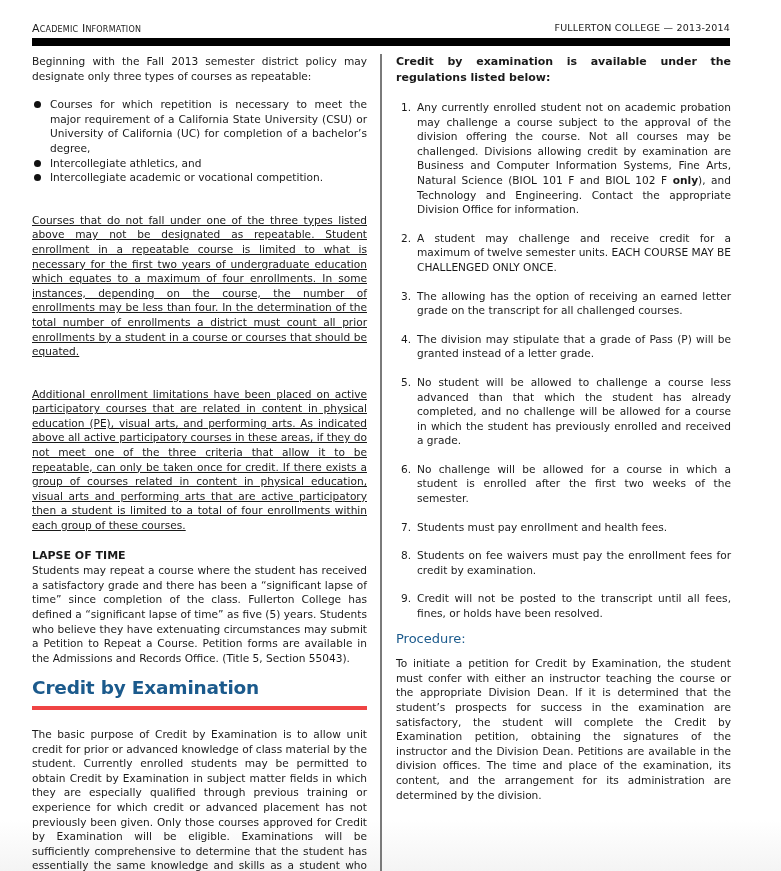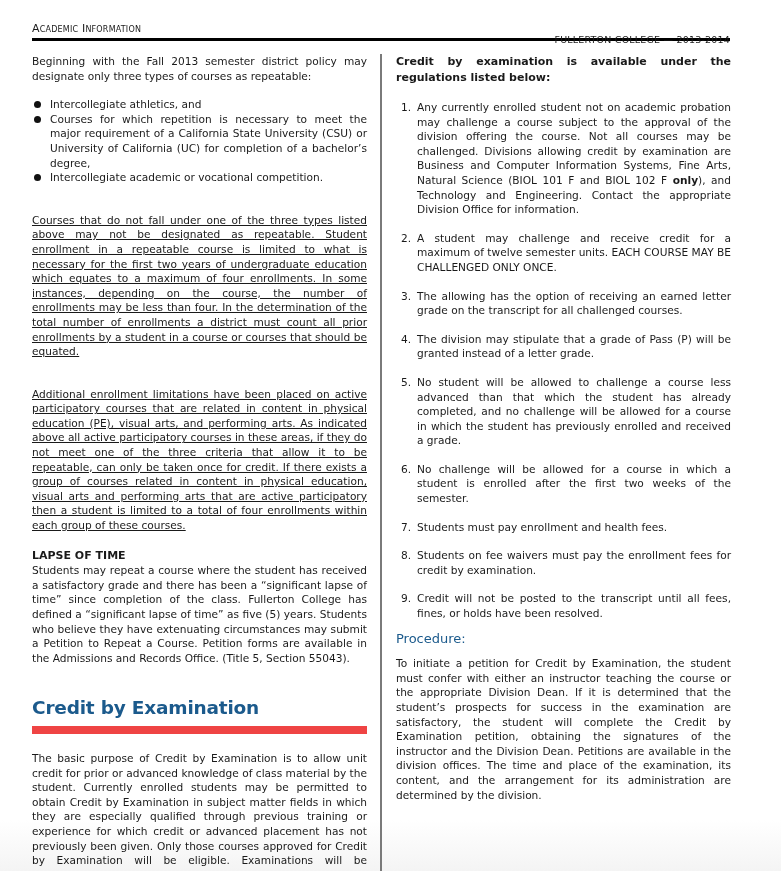--- a/index.html
+++ b/index.html
@@ -5,50 +5,50 @@
   html, body { margin: 0; padding: 0; }
   body {
     width: 781px; height: 871px; overflow: hidden;
     background: linear-gradient(to bottom, #ffffff 0px, #ffffff 820px, #f4f4f4 871px);
     font-family: "DejaVu Sans", sans-serif;
     color: #1a1a1a;
     position: relative;
   }
   .header {
     position: absolute; left: 32px; top: 18px; width: 698px; height: 20px;
-    border-bottom: 3px solid #000000;
+    border-bottom: 8px solid #000000;
     text-align: right;
   }
   .header-left {
     position: absolute; left: 0; top: 4px;
     font-size: 11px; letter-spacing: 0.2px; font-variant: small-caps;
   }
   .header-right {
-    position: absolute; right: 0; top: 16px;
+    position: absolute; right: 0; top: 4px;
     font-size: 9.5px; letter-spacing: 0.2px;
   }
   .divider {
     position: absolute; left: 380px; top: 54px; width: 2px; height: 817px;
     background: #7a7a7a;
   }
   .col { position: absolute; font-size: 10.6px; line-height: 14.6px; }
   .col-left { left: 32px; top: 54px; width: 335px; }
   .col-right { left: 396px; top: 54px; width: 335px; }
   p { margin: 0; text-align: justify; }
   .gap { margin-top: 28px; text-decoration: underline; }
   ul.bullets { list-style: none; margin: 14px 0 0 0; padding: 0; }
   ul.bullets li { position: relative; padding-left: 18px; text-align: justify; }
   ul.bullets li::before {
     content: ""; position: absolute; left: 2px; top: 4px;
     width: 7px; height: 7px; border-radius: 50%; background: #111;
   }
   .subhead { font-weight: bold; font-size: 11px; margin-top: 16px; }
   .section-title {
-    margin-top: 36px; font-size: 18.5px; font-weight: bold; color: #1b5a8c;
-    padding-bottom: 10px; border-bottom: 8px solid #ef4444; letter-spacing: -0.2px;
+    margin-top: 16px; font-size: 18.5px; font-weight: bold; color: #1b5a8c;
+    padding-bottom: 10px; border-bottom: 4px solid #ef4444; letter-spacing: -0.2px;
   }
   .section-title + p { margin-top: 17px; }
   .right-heading { font-weight: bold; font-size: 11px; line-height: 16px; text-align: justify; }
   ol.rules { list-style: none; margin: 14px 0 0 0; padding: 0; }
   ol.rules li { position: relative; padding-left: 21px; text-align: justify; margin-bottom: 14px; }
   ol.rules li .num { position: absolute; left: 5px; top: 0; }
   .proc-title { font-weight: normal; font-size: 13px; color: #1b5a8c; margin-top: -3px; margin-bottom: 10px; }
   b { font-weight: bold; }
 </style>
 </head>
@@ -57,22 +57,22 @@
 <div class="header">
   <span class="header-left">Academic Information</span>
   <span class="header-right">FULLERTON COLLEGE — 2013-2014</span>
 </div>
 
 <div class="divider"></div>
 
 <div class="col col-left">
   <p>Beginning with the Fall 2013 semester district policy may designate only three types of courses as repeatable:</p>
   <ul class="bullets">
+    <li>Courses for which repetition is necessary to meet the major requirement of a California State University (CSU) or University of California (UC) for completion of a bachelor’s degree,</li>
     <li>Intercollegiate athletics, and</li>
-    <li>Courses for which repetition is necessary to meet the major requirement of a California State University (CSU) or University of California (UC) for completion of a bachelor’s degree,</li>
     <li>Intercollegiate academic or vocational competition.</li>
   </ul>
   <p class="gap">Courses that do not fall under one of the three types listed above may not be designated as repeatable. Student enrollment in a repeatable course is limited to what is necessary for the first two years of undergraduate education which equates to a maximum of four enrollments. In some instances, depending on the course, the number of enrollments may be less than four. In the determination of the total number of enrollments a district must count all prior enrollments by a student in a course or courses that should be equated.</p>
   <p class="gap">Additional enrollment limitations have been placed on active participatory courses that are related in content in physical education (PE), visual arts, and performing arts. As indicated above all active participatory courses in these areas, if they do not meet one of the three criteria that allow it to be repeatable, can only be taken once for credit. If there exists a group of courses related in content in physical education, visual arts and performing arts that are active participatory then a student is limited to a total of four enrollments within each group of these courses.</p>
   <div class="subhead">LAPSE OF TIME</div>
   <p>Students may repeat a course where the student has received a satisfactory grade and there has been a “significant lapse of time” since completion of the class. Fullerton College has defined a “significant lapse of time” as five (5) years. Students who believe they have extenuating circumstances may submit a Petition to Repeat a Course. Petition forms are available in the Admissions and Records Office. (Title 5, Section 55043).</p>
   <div class="section-title">Credit by Examination</div>
   <p>The basic purpose of Credit by Examination is to allow unit credit for prior or advanced knowledge of class material by the student. Currently enrolled students may be permitted to obtain Credit by Examination in subject matter fields in which they are especially qualified through previous training or experience for which credit or advanced placement has not previously been given. Only those courses approved for Credit by Examination will be eligible. Examinations will be sufficiently comprehensive to determine that the student has essentially the same knowledge and skills as a student who successfully completes the course.</p>
 </div>
 

